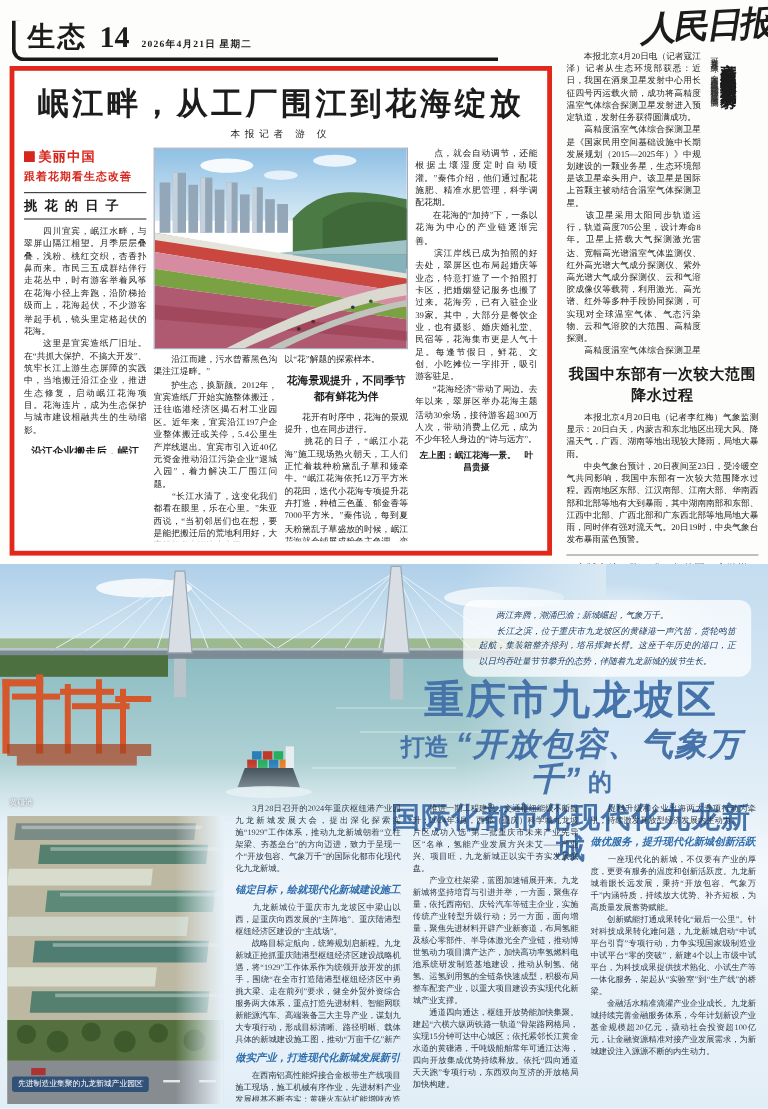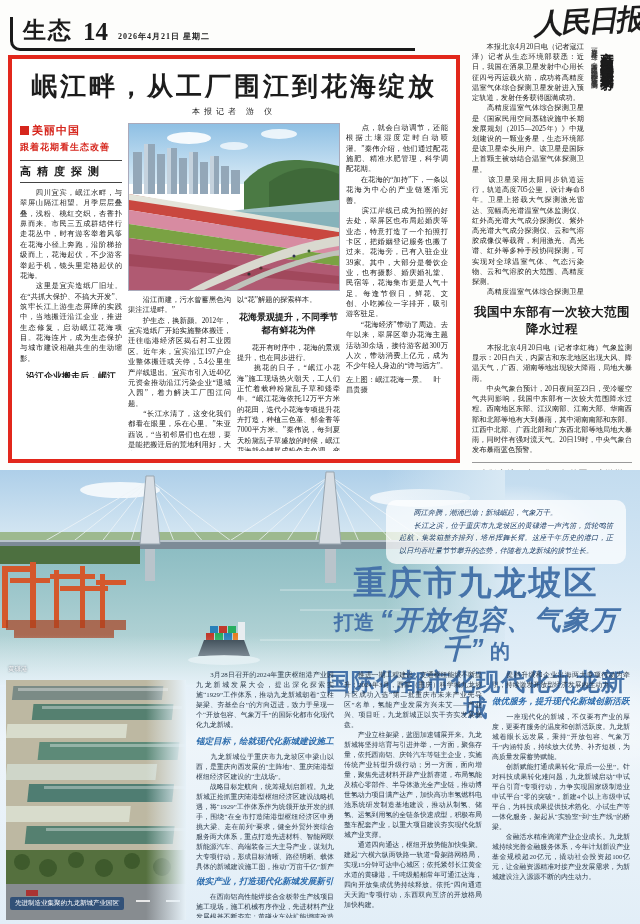--- a/index.html
+++ b/index.html
@@ -35,21 +35,21 @@
   .column-header{border-top:1px solid #444;border-bottom:1px solid #444;padding:3px 0;
       font-size:11px;font-weight:bold;letter-spacing:6px;margin-bottom:5px;}
   .intro-text{font-size:7.5px;line-height:1.45;font-weight:bold;color:#333;text-align:justify;
       white-space:pre-line;margin-bottom:5px;}
   .body-text{font-size:7.3px;line-height:1.42;text-align:justify;white-space:pre-line;color:#222;}
   .subhead{font-size:9px;font-weight:bold;text-align:center;margin:6px 2px;line-height:1.4;}
   .photo-frame{width:212px;height:168px;border:1px solid #aab;box-sizing:border-box;margin-bottom:4px;}
   .sub2cols{display:flex;gap:6px;height:156px;overflow:hidden;}
   .sub2cols>div{width:103px;flex:none;overflow:hidden;}
   .acol1 .cols-wrap,.acol4{overflow:hidden;}
-  .photo-credit{font-size:7.3px;text-align:left;margin-top:4px;}
+  .photo-credit{font-size:7.3px;text-align:center;margin-top:4px;font-weight:bold;}
   .col3-lead{font-size:7.3px;line-height:1.42;text-align:justify;}
 
   
   .sidebar{position:absolute;left:472px;top:42px;width:160px;height:424px;}
   .sat-article{display:flex;height:254px;overflow:hidden;}
   .sat-body{width:112px;flex:none;font-size:7.2px;line-height:1.42;text-align:justify;
       white-space:pre-line;overflow:hidden;}
   .sat-vertical{writing-mode:vertical-rl;margin-left:5px;height:254px;}
   .sat-title{font-size:13.5px;font-weight:bold;letter-spacing:1.5px;line-height:1.15;}
   .sat-sub{font-size:6.8px;letter-spacing:1px;margin-top:0;color:#333;}
@@ -111,21 +111,21 @@
     <h1 class="main-headline hei">岷江畔，从工厂围江到花海绽放</h1>
     <div class="byline">本报记者 游 仪</div>
     <div class="article-grid">
 
       <div class="acol1">
         <div class="badge-row">
           <span class="badge-icon"></span>
           <span class="badge-text hei">美丽中国</span>
         </div>
         <div class="series-subtitle hei">跟着花期看生态改善</div>
-        <div class="column-header hei">高精度探测</div>
+        <div class="column-header hei">挑花的日子</div>
         <div class="cols-wrap" style="height:190px;">
           <div class="body-text">　　四川宜宾，岷江水畔，与翠屏山隔江相望。月季层层叠叠，浅粉、桃红交织，杏香扑鼻而来。市民三五成群结伴行走花丛中，时有游客举着风筝在花海小径上奔跑，沿阶梯拾级而上，花海起伏，不少游客举起手机，镜头里定格起伏的花海。
 　　这里是宜宾造纸厂旧址。在“共抓大保护、不搞大开发”、筑牢长江上游生态屏障的实践中，当地搬迁沿江企业，推进生态修复，启动岷江花海项目。花海连片，成为生态保护与城市建设相融共生的生动缩影。</div>
           <div class="subhead hei">沿江企业搬走后，岷江花海的名字逐渐传开</div>
 
         </div>
       </div>
 
       <div class="amiddle">
         <div class="photo-frame">

